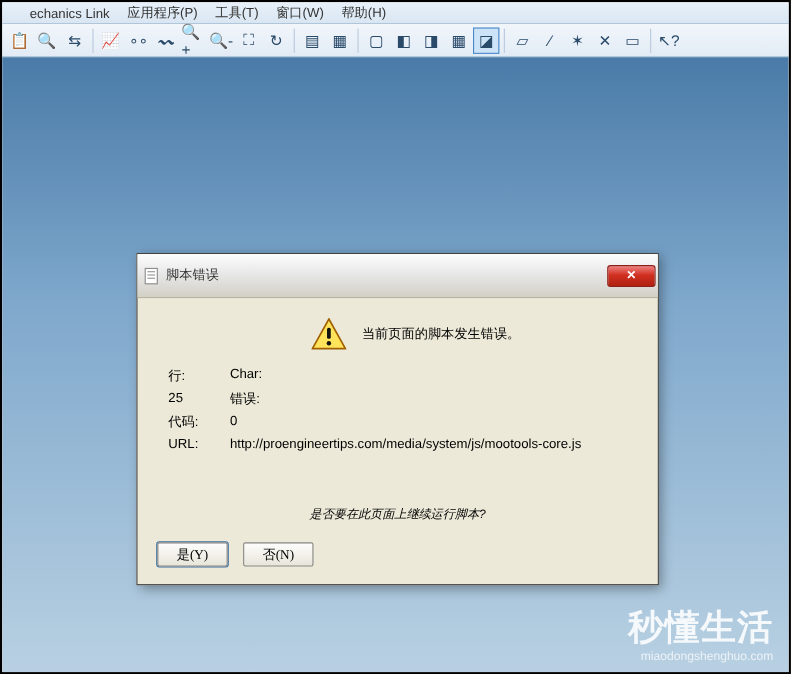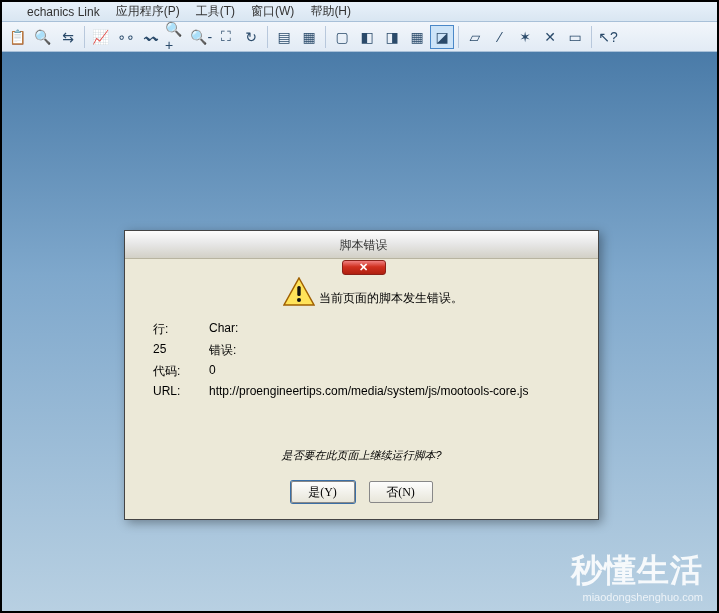--- a/index.html
+++ b/index.html
@@ -45,50 +45,50 @@
   .dialog {
     position:absolute;
     left:122px; top:228px;
     width:475px;
     background:#ece9d8;
     border:1px solid #444;
     box-shadow: 3px 3px 10px rgba(0,0,0,.35);
     font-family: SimSun, Tahoma, sans-serif;
   }
   .titlebar {
-    height:28px;
+    height:40px;
     background: linear-gradient(#fdfdfd, #e8e8e8 45%, #d2d0c6);
     border-bottom:1px solid #b8b4a0;
     display:flex; align-items:center;
-    padding:0 2px 0 6px; gap:6px;flex-direction:column;
+    padding:0 2px 0 6px; gap:6px;
   }
   .title-icon { width:14px; height:16px; }
   .title-text { flex:1; color:#333; font-size:12px;}
   .close-btn {
     width:44px; height:20px;
     background: linear-gradient(#f08080,#d03020 45%,#b02010);
     border:1px solid #8a2018; border-radius:3px;
     display:flex; align-items:center; justify-content:center;
     color:#fff; font-weight:bold; font-size:11px;
     cursor:pointer;
   }
   .dlg-body { padding: 18px 18px 16px 18px; }
-  .dlg-row1 { display:flex; gap:4px; align-items:flex-end; margin-left:140px; margin-bottom:14px;}
+  .dlg-row1 { display:flex; gap:14px; align-items:flex-start; margin-left:140px; margin-bottom:14px;}
   .warn-icon { width:32px; height:30px; }
   .headline { padding-top:6px; font-size:12px; }
   .detail-grid {
     display:grid;
     grid-template-columns: 56px 1fr;
     row-gap:4px;
     font-size:12px;
     margin-left:10px;
   }
   .detail-grid .val { word-break: break-all; max-width:360px;}
   .question { text-align:center; margin-top:50px; font-size:11px;font-style:italic;}
-  .btns { display:flex; justify-content:center; gap:14px; margin-top:18px; margin-bottom:0;}
+  .btns { display:flex; justify-content:flex-start; gap:14px; margin-top:18px; margin-bottom:0;}
   .dlg-btn {
     min-width:64px; height:22px;
     background: linear-gradient(#fdfdfd,#e8e6da);
     border:1px solid #888; border-radius:2px;
     font-size:12px; font-family:SimSun, Tahoma;
     display:flex; align-items:center; justify-content:center;
     cursor:pointer; padding:0 8px;
   }
   .dlg-btn.default { box-shadow: 0 0 0 1px #3a6ea5; }
   .watermark {

